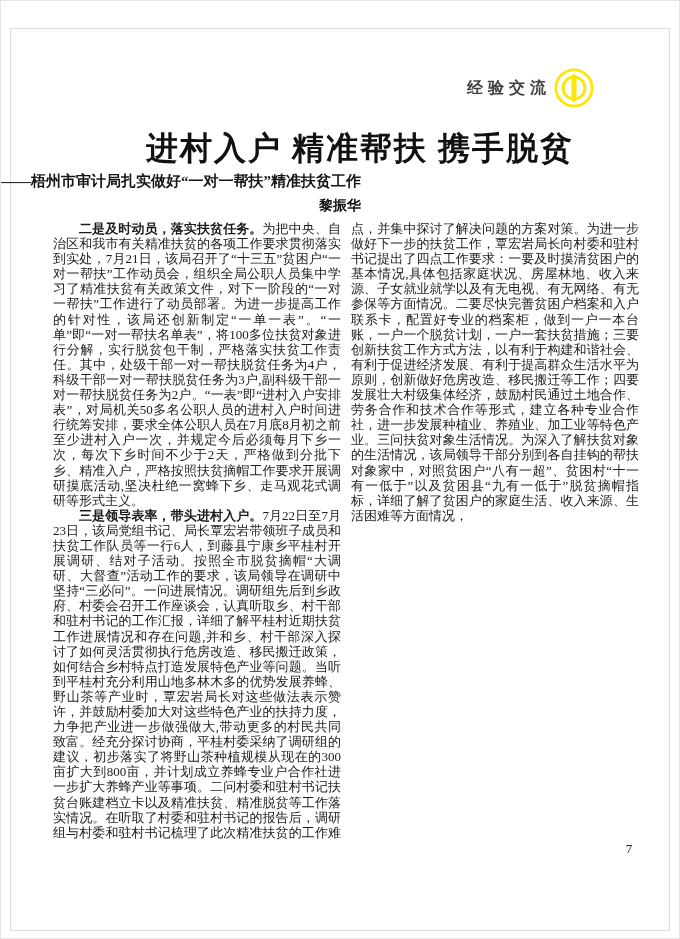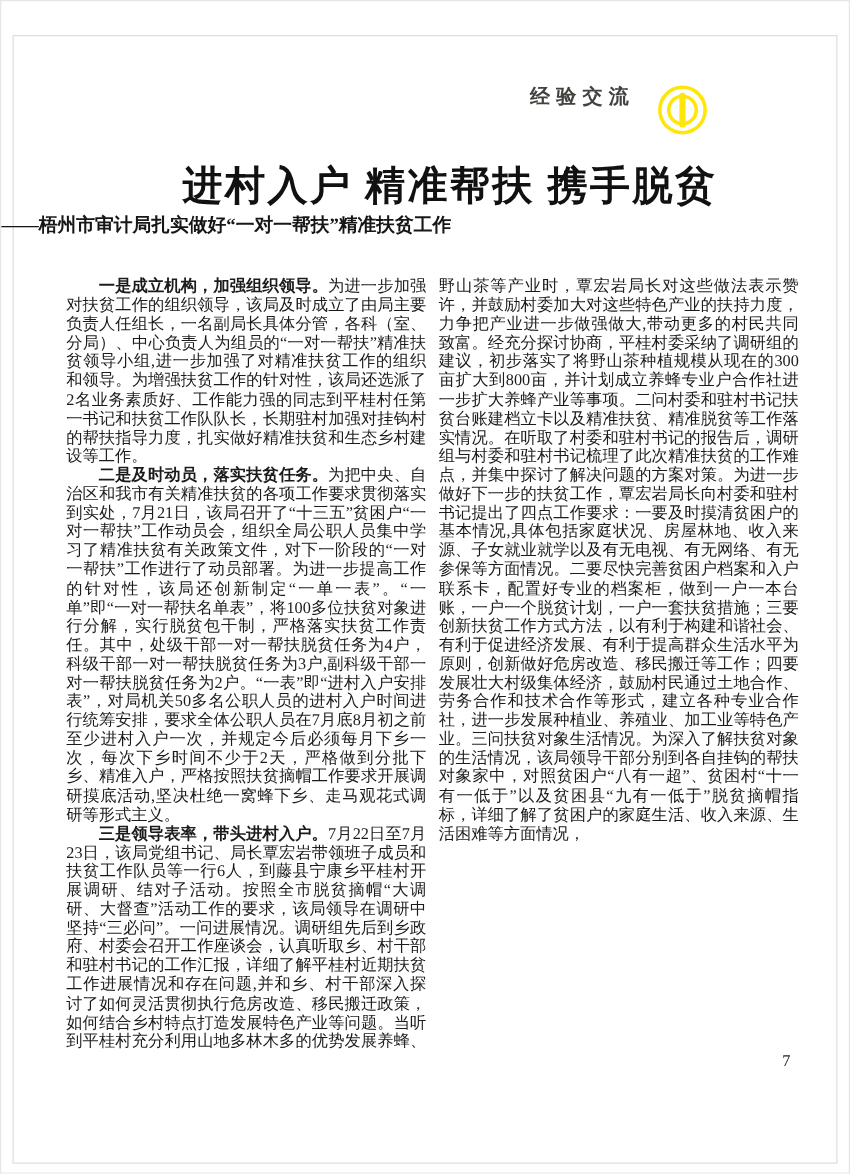--- a/index.html
+++ b/index.html
@@ -12,22 +12,22 @@
     overflow:hidden;
     font-family:"Liberation Serif","DejaVu Serif",serif;
     color:#1b1b1b;
   }
   .scan-frame{
     position:absolute;left:9px;top:27px;right:9px;bottom:7px;
     border:1px solid #dedede;
     pointer-events:none;
   }
   .header{
-    position:absolute;top:66px;right:112px;
-    display:flex;gap:17px;
+    position:absolute;top:66px;right:84px;
+    display:flex;align-items:center;gap:2px;
   }
   .header-label{
     font-size:16px;font-weight:bold;
     letter-spacing:5px;
     color:var(--accent-text,#3f423d);
     font-family:"Liberation Serif","DejaVu Serif",serif;
     white-space:nowrap;
   }
   .logo{width:42px;height:42px;display:block;}
   .logo .yk{stroke:var(--logo-color,#ffe60a);fill:none;}
@@ -79,21 +79,21 @@
       <circle class="yk" cx="22" cy="22" r="19" stroke-width="3"></circle>
       <circle class="yk" cx="22" cy="22" r="11.5" stroke-width="3"></circle>
       <rect class="ykf" x="19.4" y="7.5" width="5.2" height="29" rx="2.2"></rect>
     </svg>
   </div>
 
   <div class="title">进村入户 精准帮扶 携手脱贫</div>
 
   <div class="subtitle">——梧州市审计局扎实做好“一对一帮扶”精准扶贫工作</div>
 
+  <div class="author">黎振华</div>
 
   <div class="article-body">
-      <p><span class="lead">一是成立机构，加强组织领导。</span><span>为进一步加强对扶贫工作的组织领导，该局及时成立了由局主要负责人任组长，一名副局长具体分管，各科（室、分局）、中心负责人为组员的“一对一帮扶”精准扶贫领导小组,进一步加强了对精准扶贫工作的组织和领导。为增强扶贫工作的针对性，该局还选派了2名业务素质好、工作能力强的同志到平桂村任第一书记和扶贫工作队队长，长期驻村加强对挂钩村的帮扶指导力度，扎实做好精准扶贫和生态乡村建设等工作。</span></p>
       <p><span class="lead">二是及时动员，落实扶贫任务。</span><span>为把中央、自治区和我市有关精准扶贫的各项工作要求贯彻落实到实处，7月21日，该局召开了“十三五”贫困户“一对一帮扶”工作动员会，组织全局公职人员集中学习了精准扶贫有关政策文件，对下一阶段的“一对一帮扶”工作进行了动员部署。为进一步提高工作的针对性，该局还创新制定“一单一表”。“一单”即“一对一帮扶名单表”，将100多位扶贫对象进行分解，实行脱贫包干制，严格落实扶贫工作责任。其中，处级干部一对一帮扶脱贫任务为4户，科级干部一对一帮扶脱贫任务为3户,副科级干部一对一帮扶脱贫任务为2户。“一表”即“进村入户安排表”，对局机关50多名公职人员的进村入户时间进行统筹安排，要求全体公职人员在7月底8月初之前至少进村入户一次，并规定今后必须每月下乡一次，每次下乡时间不少于2天，严格做到分批下乡、精准入户，严格按照扶贫摘帽工作要求开展调研摸底活动,坚决杜绝一窝蜂下乡、走马观花式调研等形式主义。</span></p>
       <p><span class="lead">三是领导表率，带头进村入户。</span><span>7月22日至7月23日，该局党组书记、局长覃宏岩带领班子成员和扶贫工作队员等一行6人，到藤县宁康乡平桂村开展调研、结对子活动。按照全市脱贫摘帽“大调研、大督查”活动工作的要求，该局领导在调研中坚持“三必问”。一问进展情况。调研组先后到乡政府、村委会召开工作座谈会，认真听取乡、村干部和驻村书记的工作汇报，详细了解平桂村近期扶贫工作进展情况和存在问题,并和乡、村干部深入探讨了如何灵活贯彻执行危房改造、移民搬迁政策，如何结合乡村特点打造发展特色产业等问题。当听到平桂村充分利用山地多林木多的优势发展养蜂、野山茶等产业时，覃宏岩局长对这些做法表示赞许，并鼓励村委加大对这些特色产业的扶持力度，力争把产业进一步做强做大,带动更多的村民共同致富。经充分探讨协商，平桂村委采纳了调研组的建议，初步落实了将野山茶种植规模从现在的300亩扩大到800亩，并计划成立养蜂专业户合作社进一步扩大养蜂产业等事项。二问村委和驻村书记扶贫台账建档立卡以及精准扶贫、精准脱贫等工作落实情况。在听取了村委和驻村书记的报告后，调研组与村委和驻村书记梳理了此次精准扶贫的工作难点，并集中探讨了解决问题的方案对策。为进一步做好下一步的扶贫工作，覃宏岩局长向村委和驻村书记提出了四点工作要求：一要及时摸清贫困户的基本情况,具体包括家庭状况、房屋林地、收入来源、子女就业就学以及有无电视、有无网络、有无参保等方面情况。二要尽快完善贫困户档案和入户联系卡，配置好专业的档案柜，做到一户一本台账，一户一个脱贫计划，一户一套扶贫措施；三要创新扶贫工作方式方法，以有利于构建和谐社会、有利于促进经济发展、有利于提高群众生活水平为原则，创新做好危房改造、移民搬迁等工作；四要发展壮大村级集体经济，鼓励村民通过土地合作、劳务合作和技术合作等形式，建立各种专业合作社，进一步发展种植业、养殖业、加工业等特色产业。三问扶贫对象生活情况。为深入了解扶贫对象的生活情况，该局领导干部分别到各自挂钩的帮扶对象家中，对照贫困户“八有一超”、贫困村“十一有一低于”以及贫困县“九有一低于”脱贫摘帽指标，详细了解了贫困户的家庭生活、收入来源、生活困难等方面情况，</span></p>
     </div>
 
   <div class="page-number">7</div>
 </div>
 
 </body></html>

